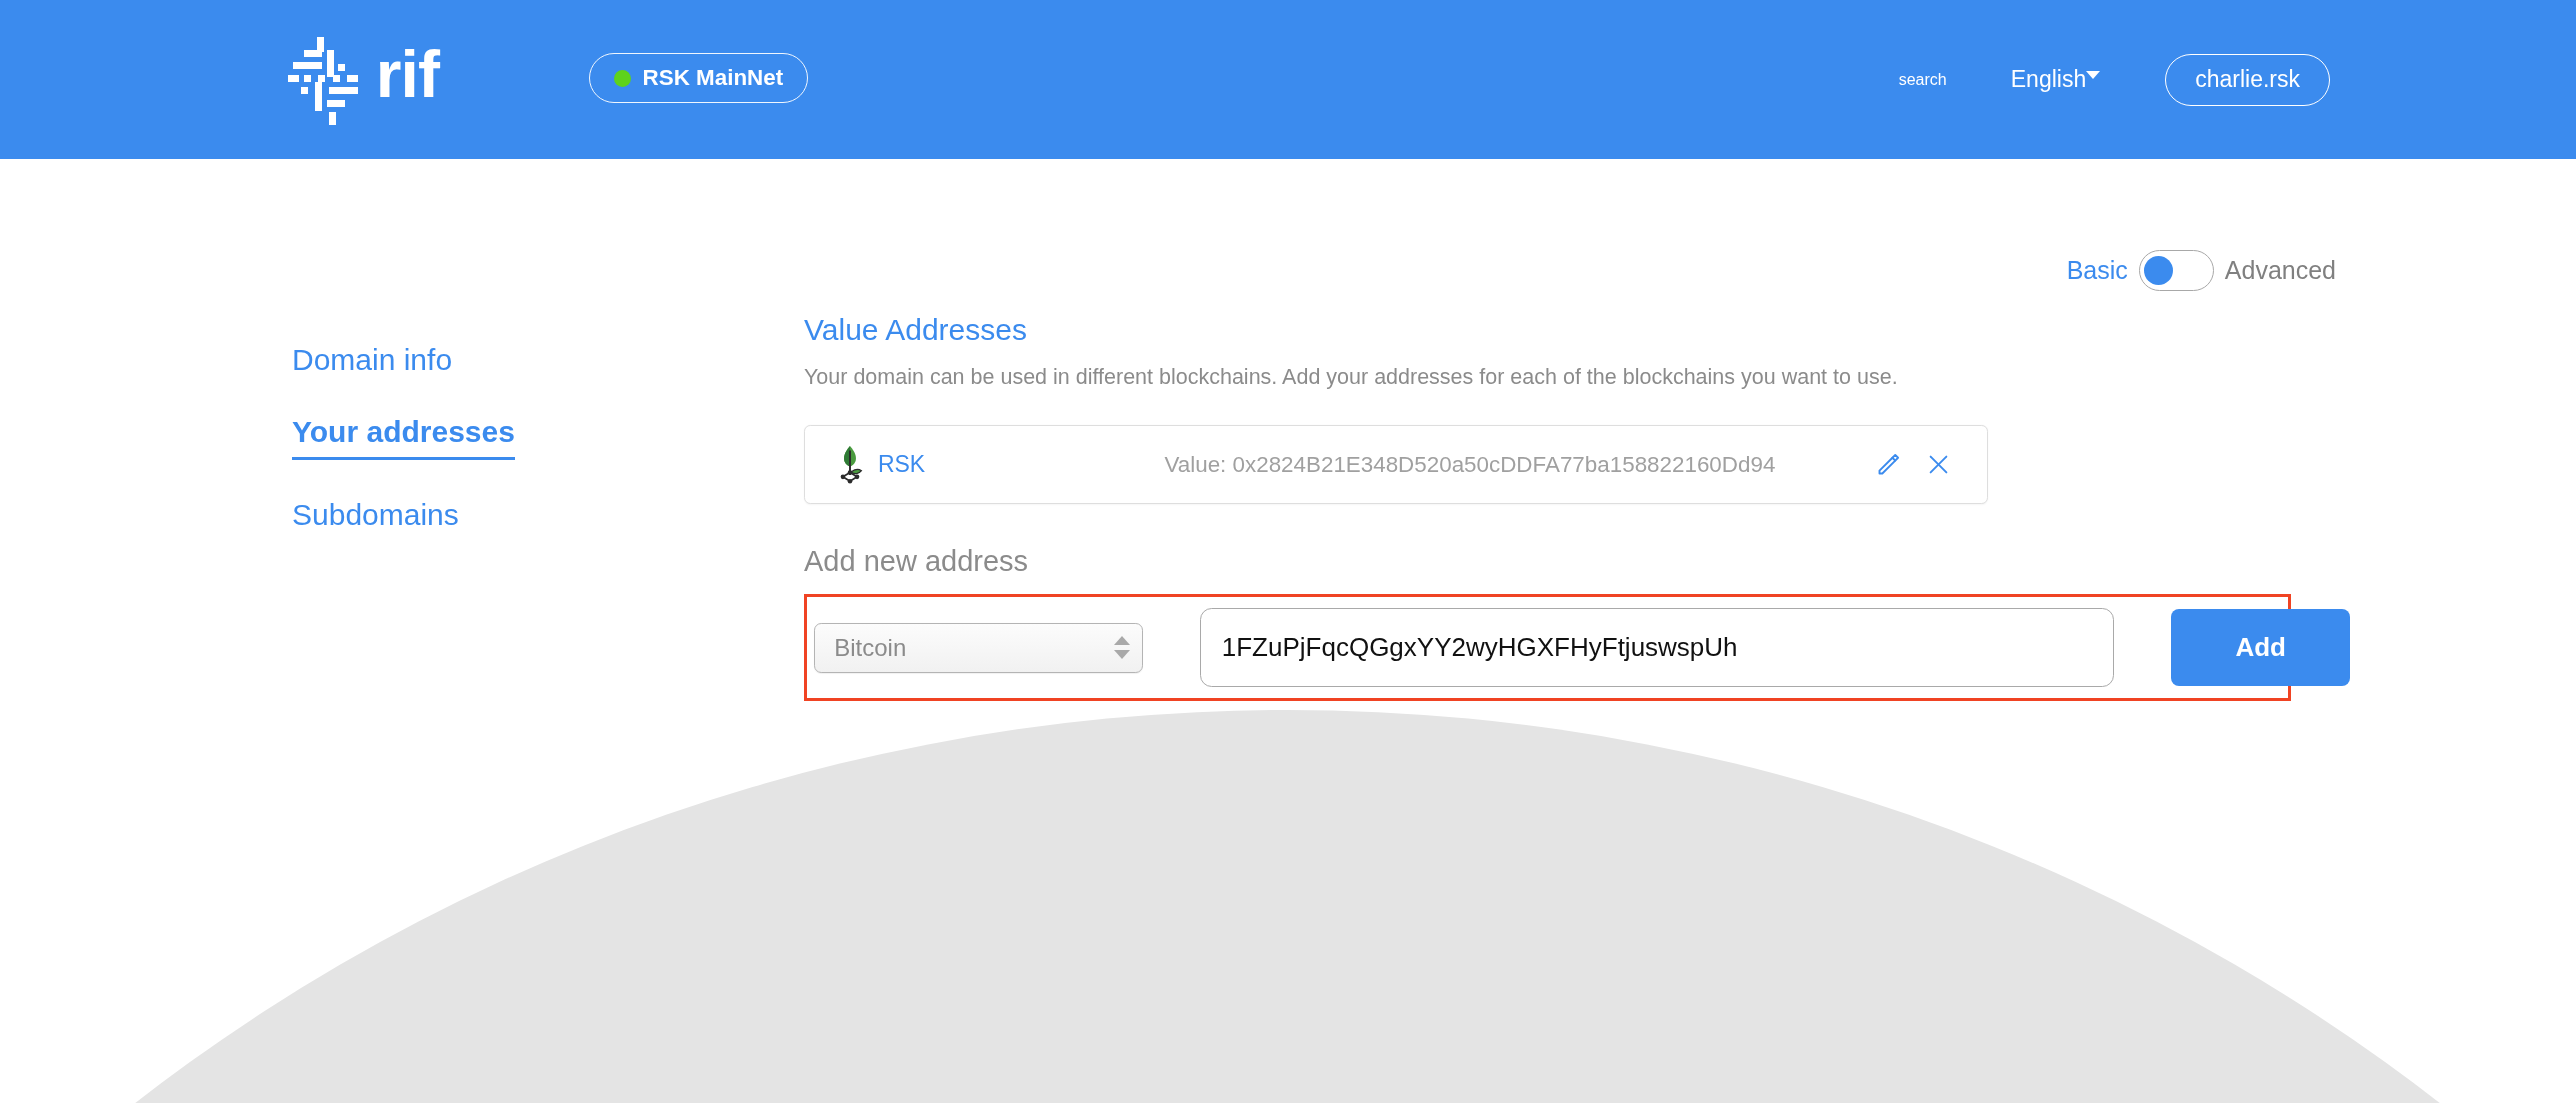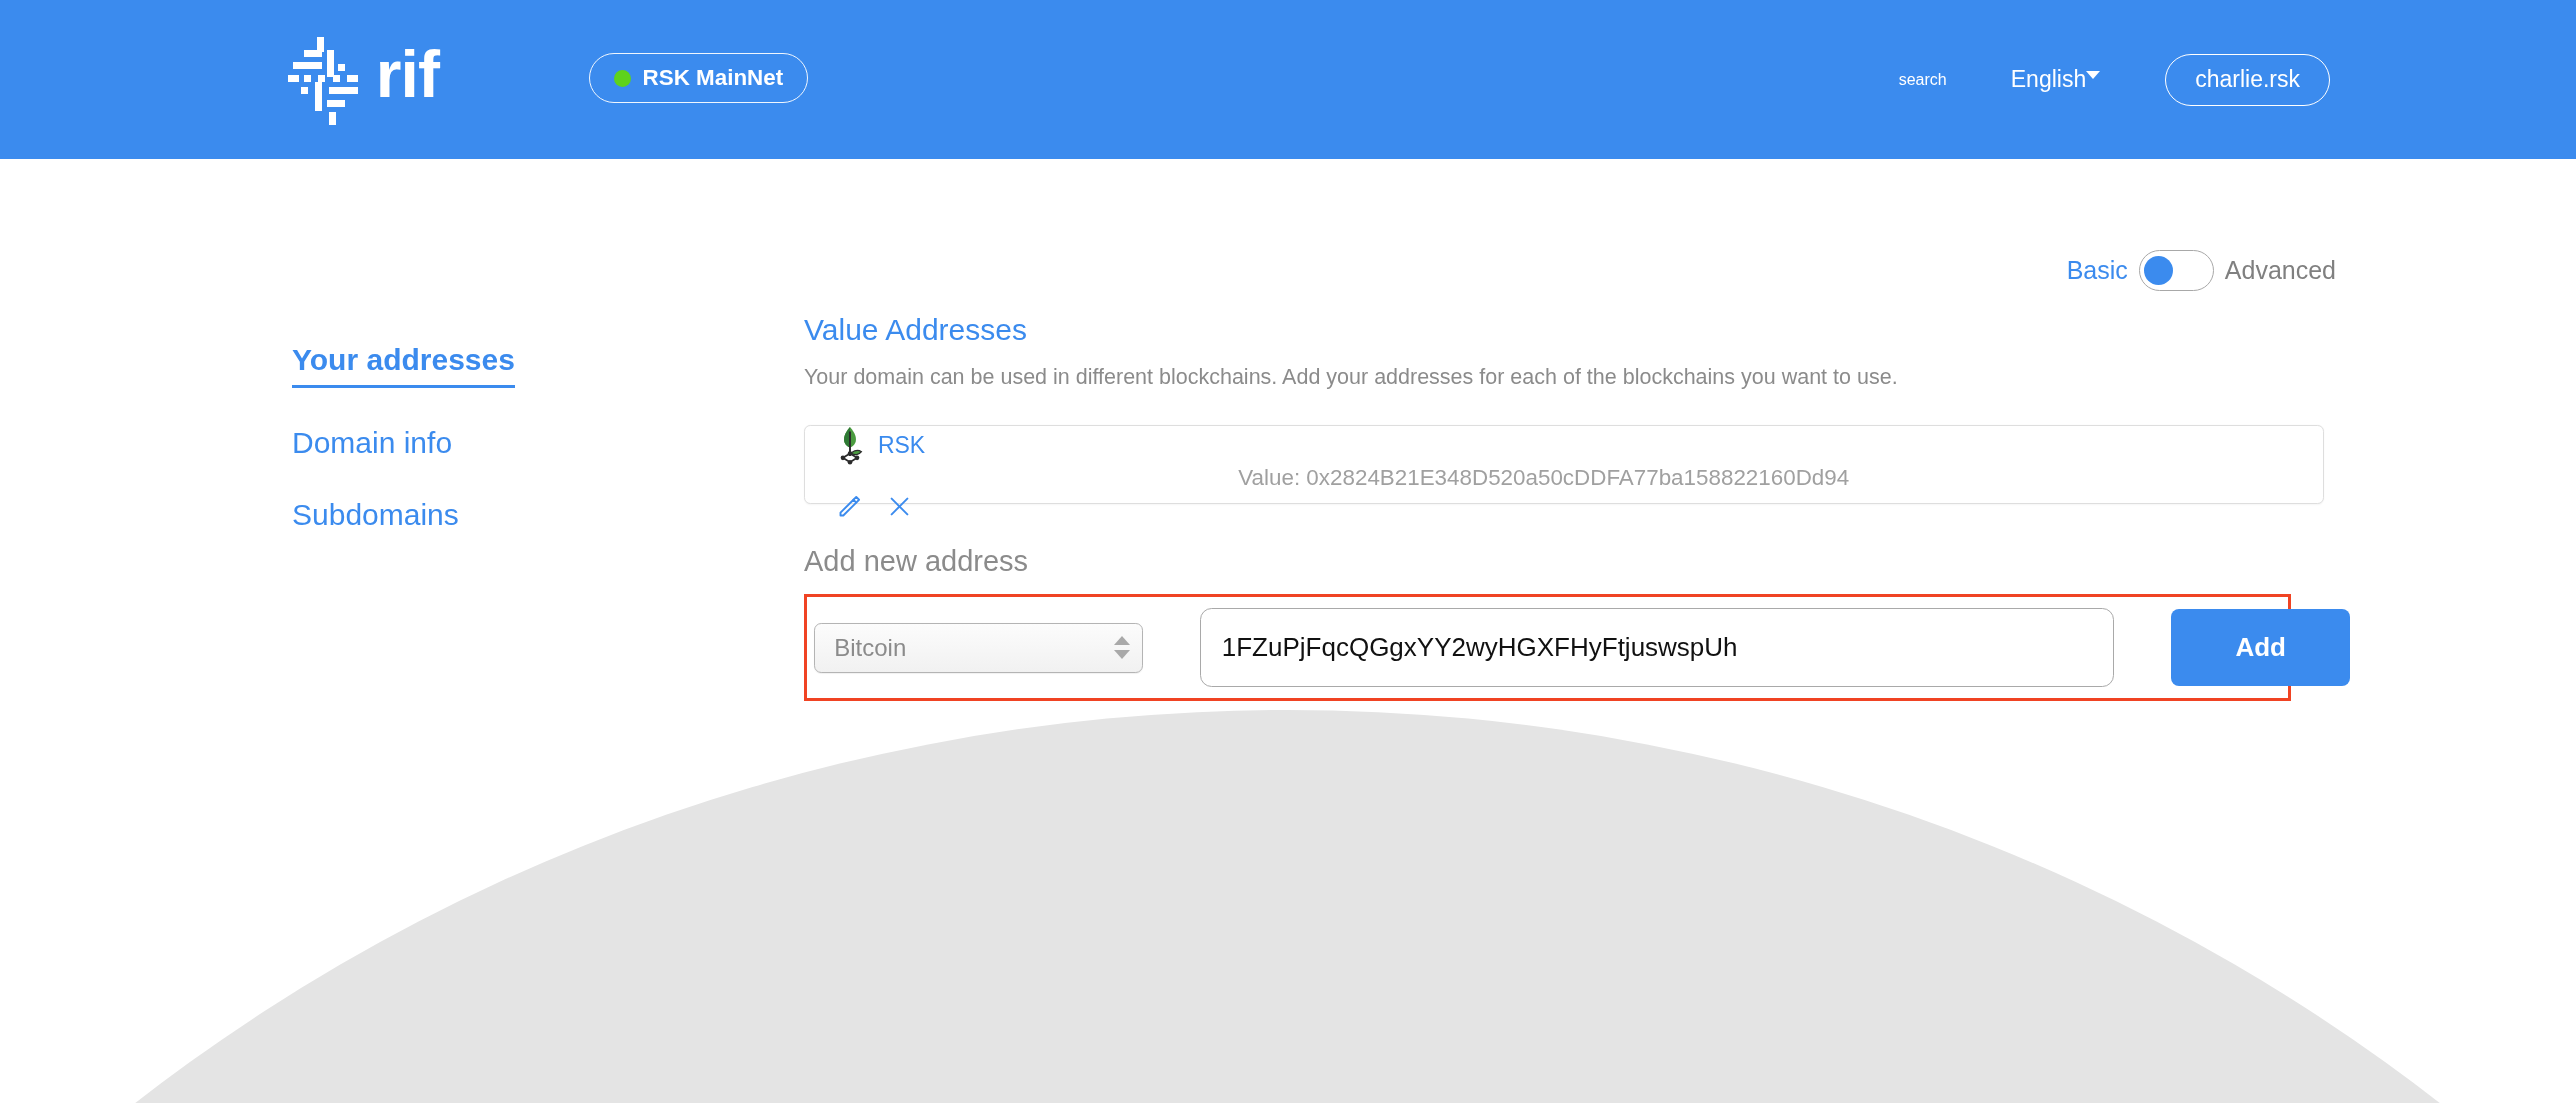--- a/index.html
+++ b/index.html
@@ -219,29 +219,29 @@
     white-space: nowrap;
   }
   .section-desc {
     color: #8b8b8b;
     font-size: 21.5px;
     margin-bottom: 35px;
     white-space: nowrap;
   }
 
   .addr-card {
-    width: 1520px;
+    width: 1184px;
     height: 79px;
     border: 1.8px solid #dedede;
     border-radius: 6.3px;
     background: #ffffff;
     display: flex;
+    align-items: center;
     padding: 0 34px 0 29.5px;
     box-shadow: 0 0.9px 1.8px rgba(0,0,0,0.04);
-    flex-direction: column;
   }
 
   .chain-cell {
     display: flex;
     align-items: center;
     gap: 13.4px;
     width: 268px;
     flex: none;
   }
   .chain-name {
@@ -405,24 +405,24 @@
   <div class="mode-toggle">
     <span class="mode-label active">Basic</span>
     <span class="switch">
       <span class="knob"></span>
     </span>
     <span class="mode-label inactive">Advanced</span>
   </div>
 
   <div class="sidebar">
     <div class="side-row">
+      <span class="side-item">Domain info</span>
+    </div>
+    <div class="side-row">
       <span class="side-item active">Your addresses</span>
-    </div>
-    <div class="side-row">
-      <span class="side-item">Domain info</span>
     </div>
     <div class="side-row">
       <span class="side-item">Subdomains</span>
     </div>
   </div>
 
   <div class="main">
 
     <div class="section-title">Value Addresses</div>
     <div class="section-desc">Your domain can be used in different blockchains. Add your addresses for each of the blockchains you want to use.</div>

